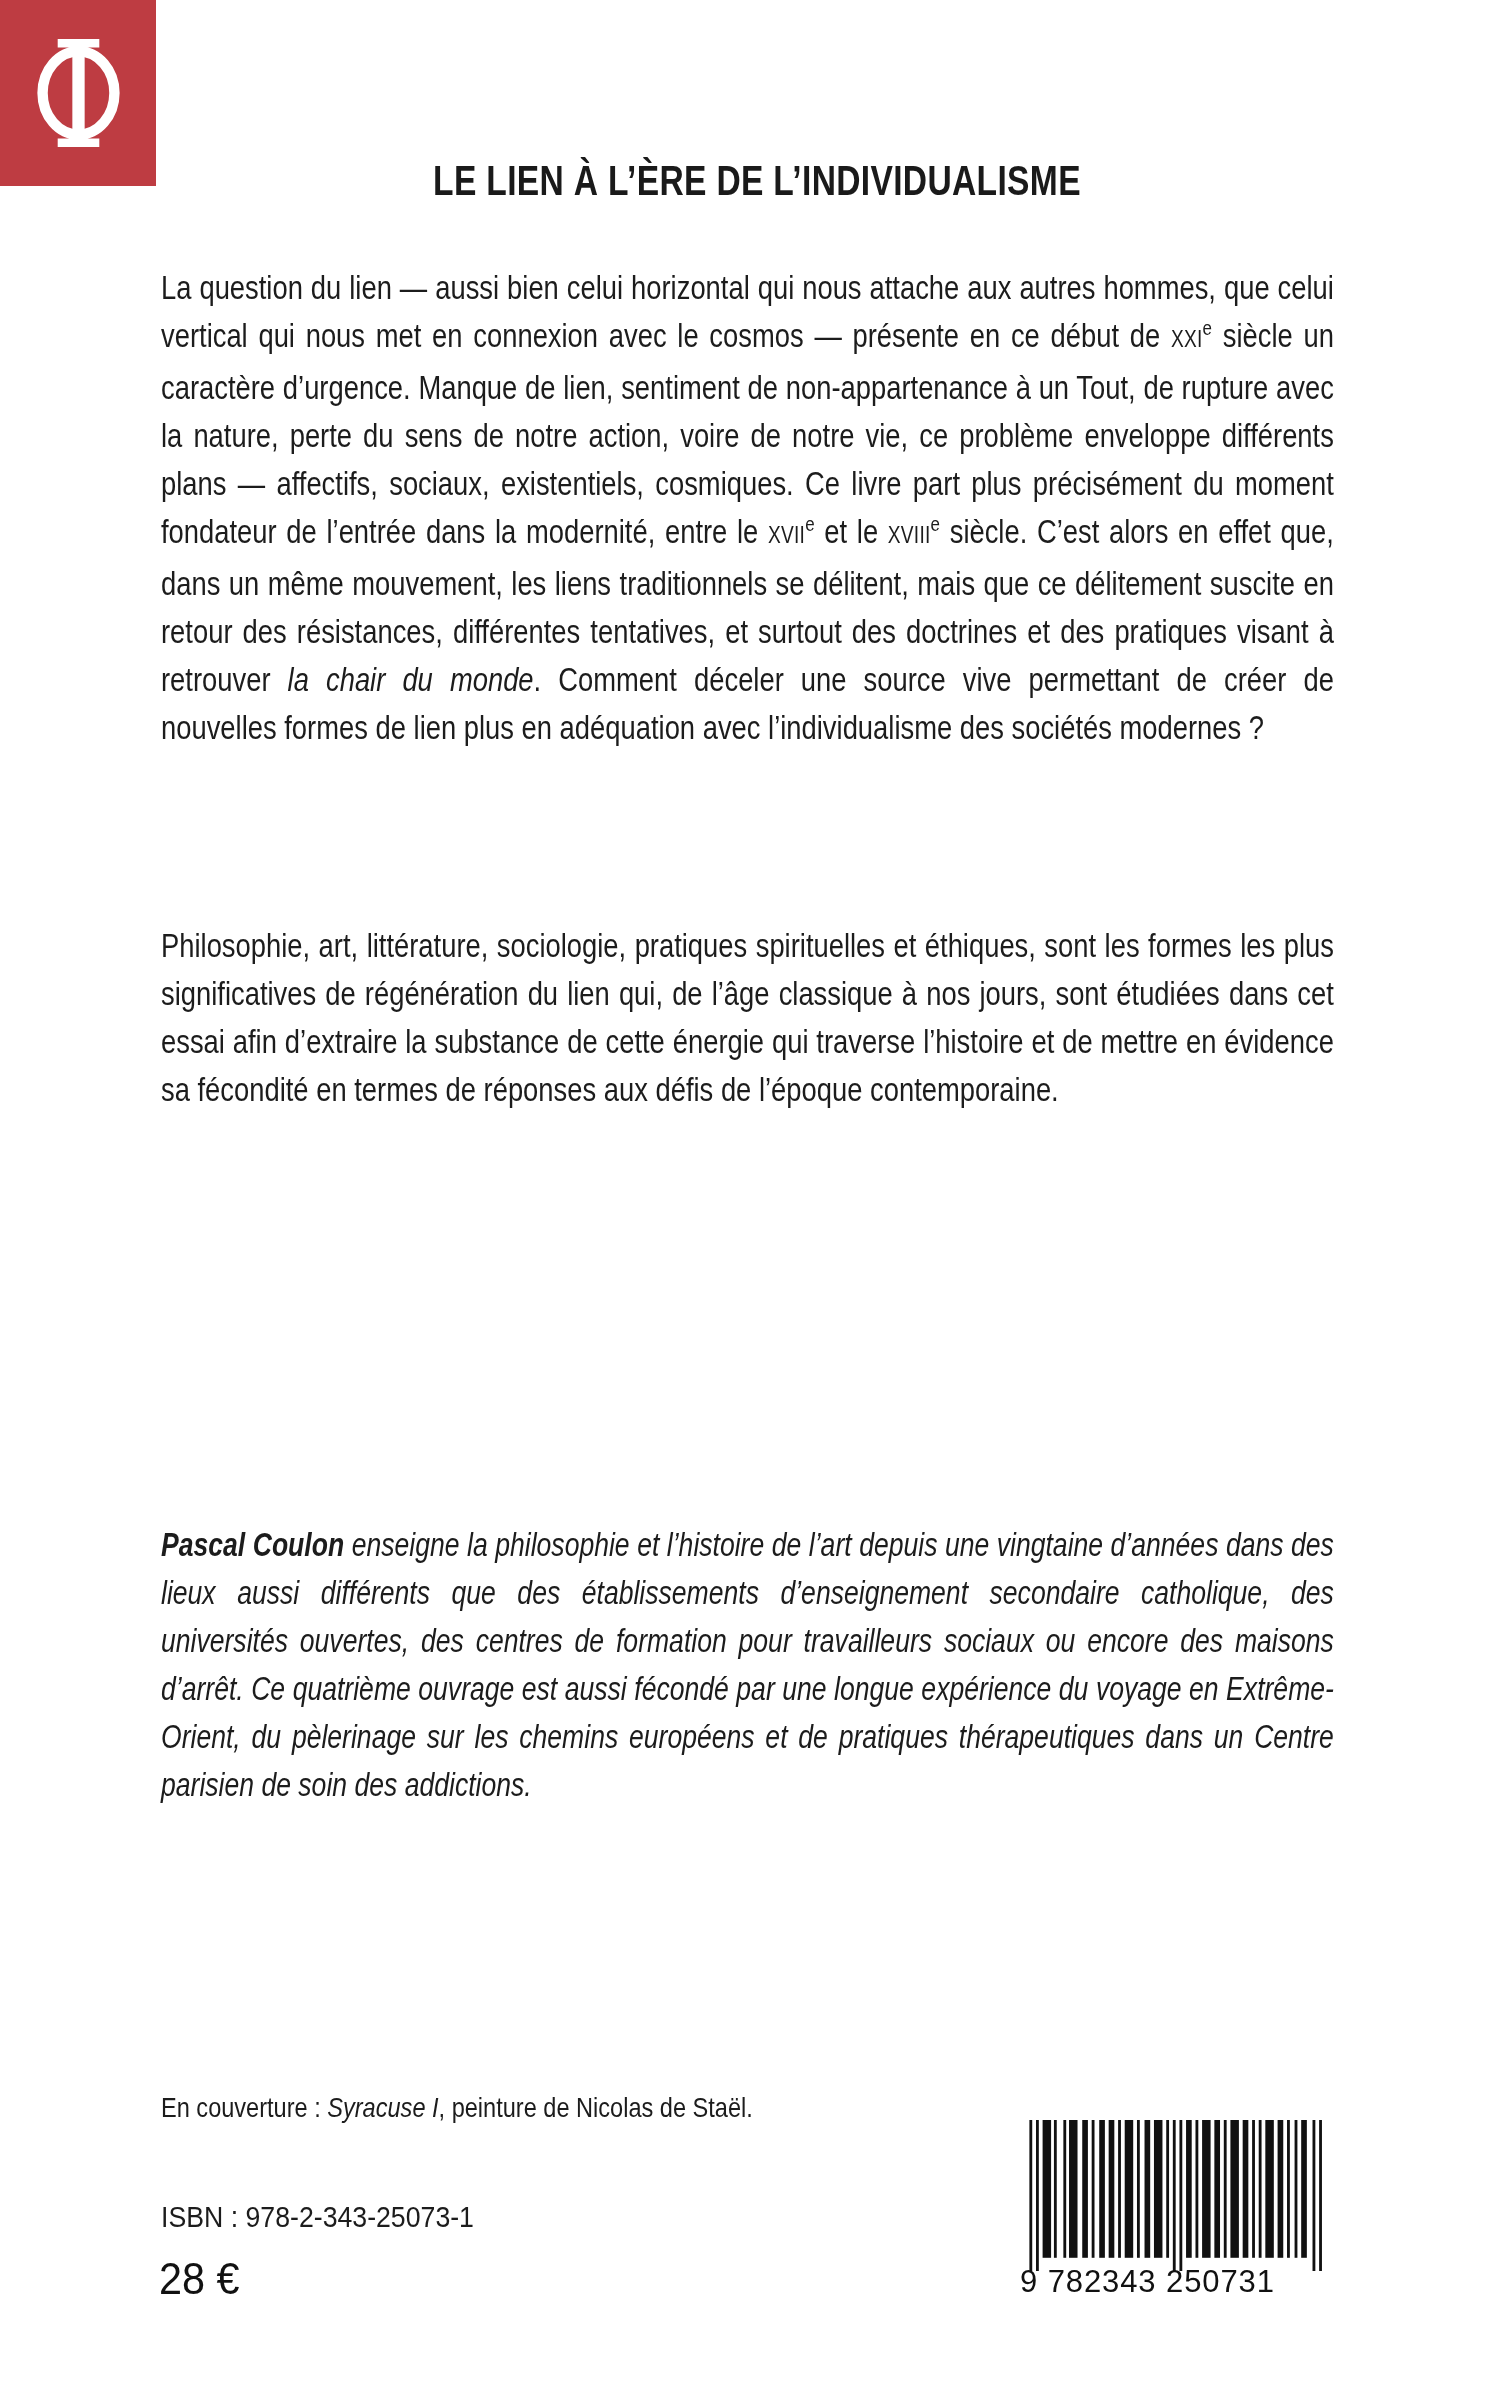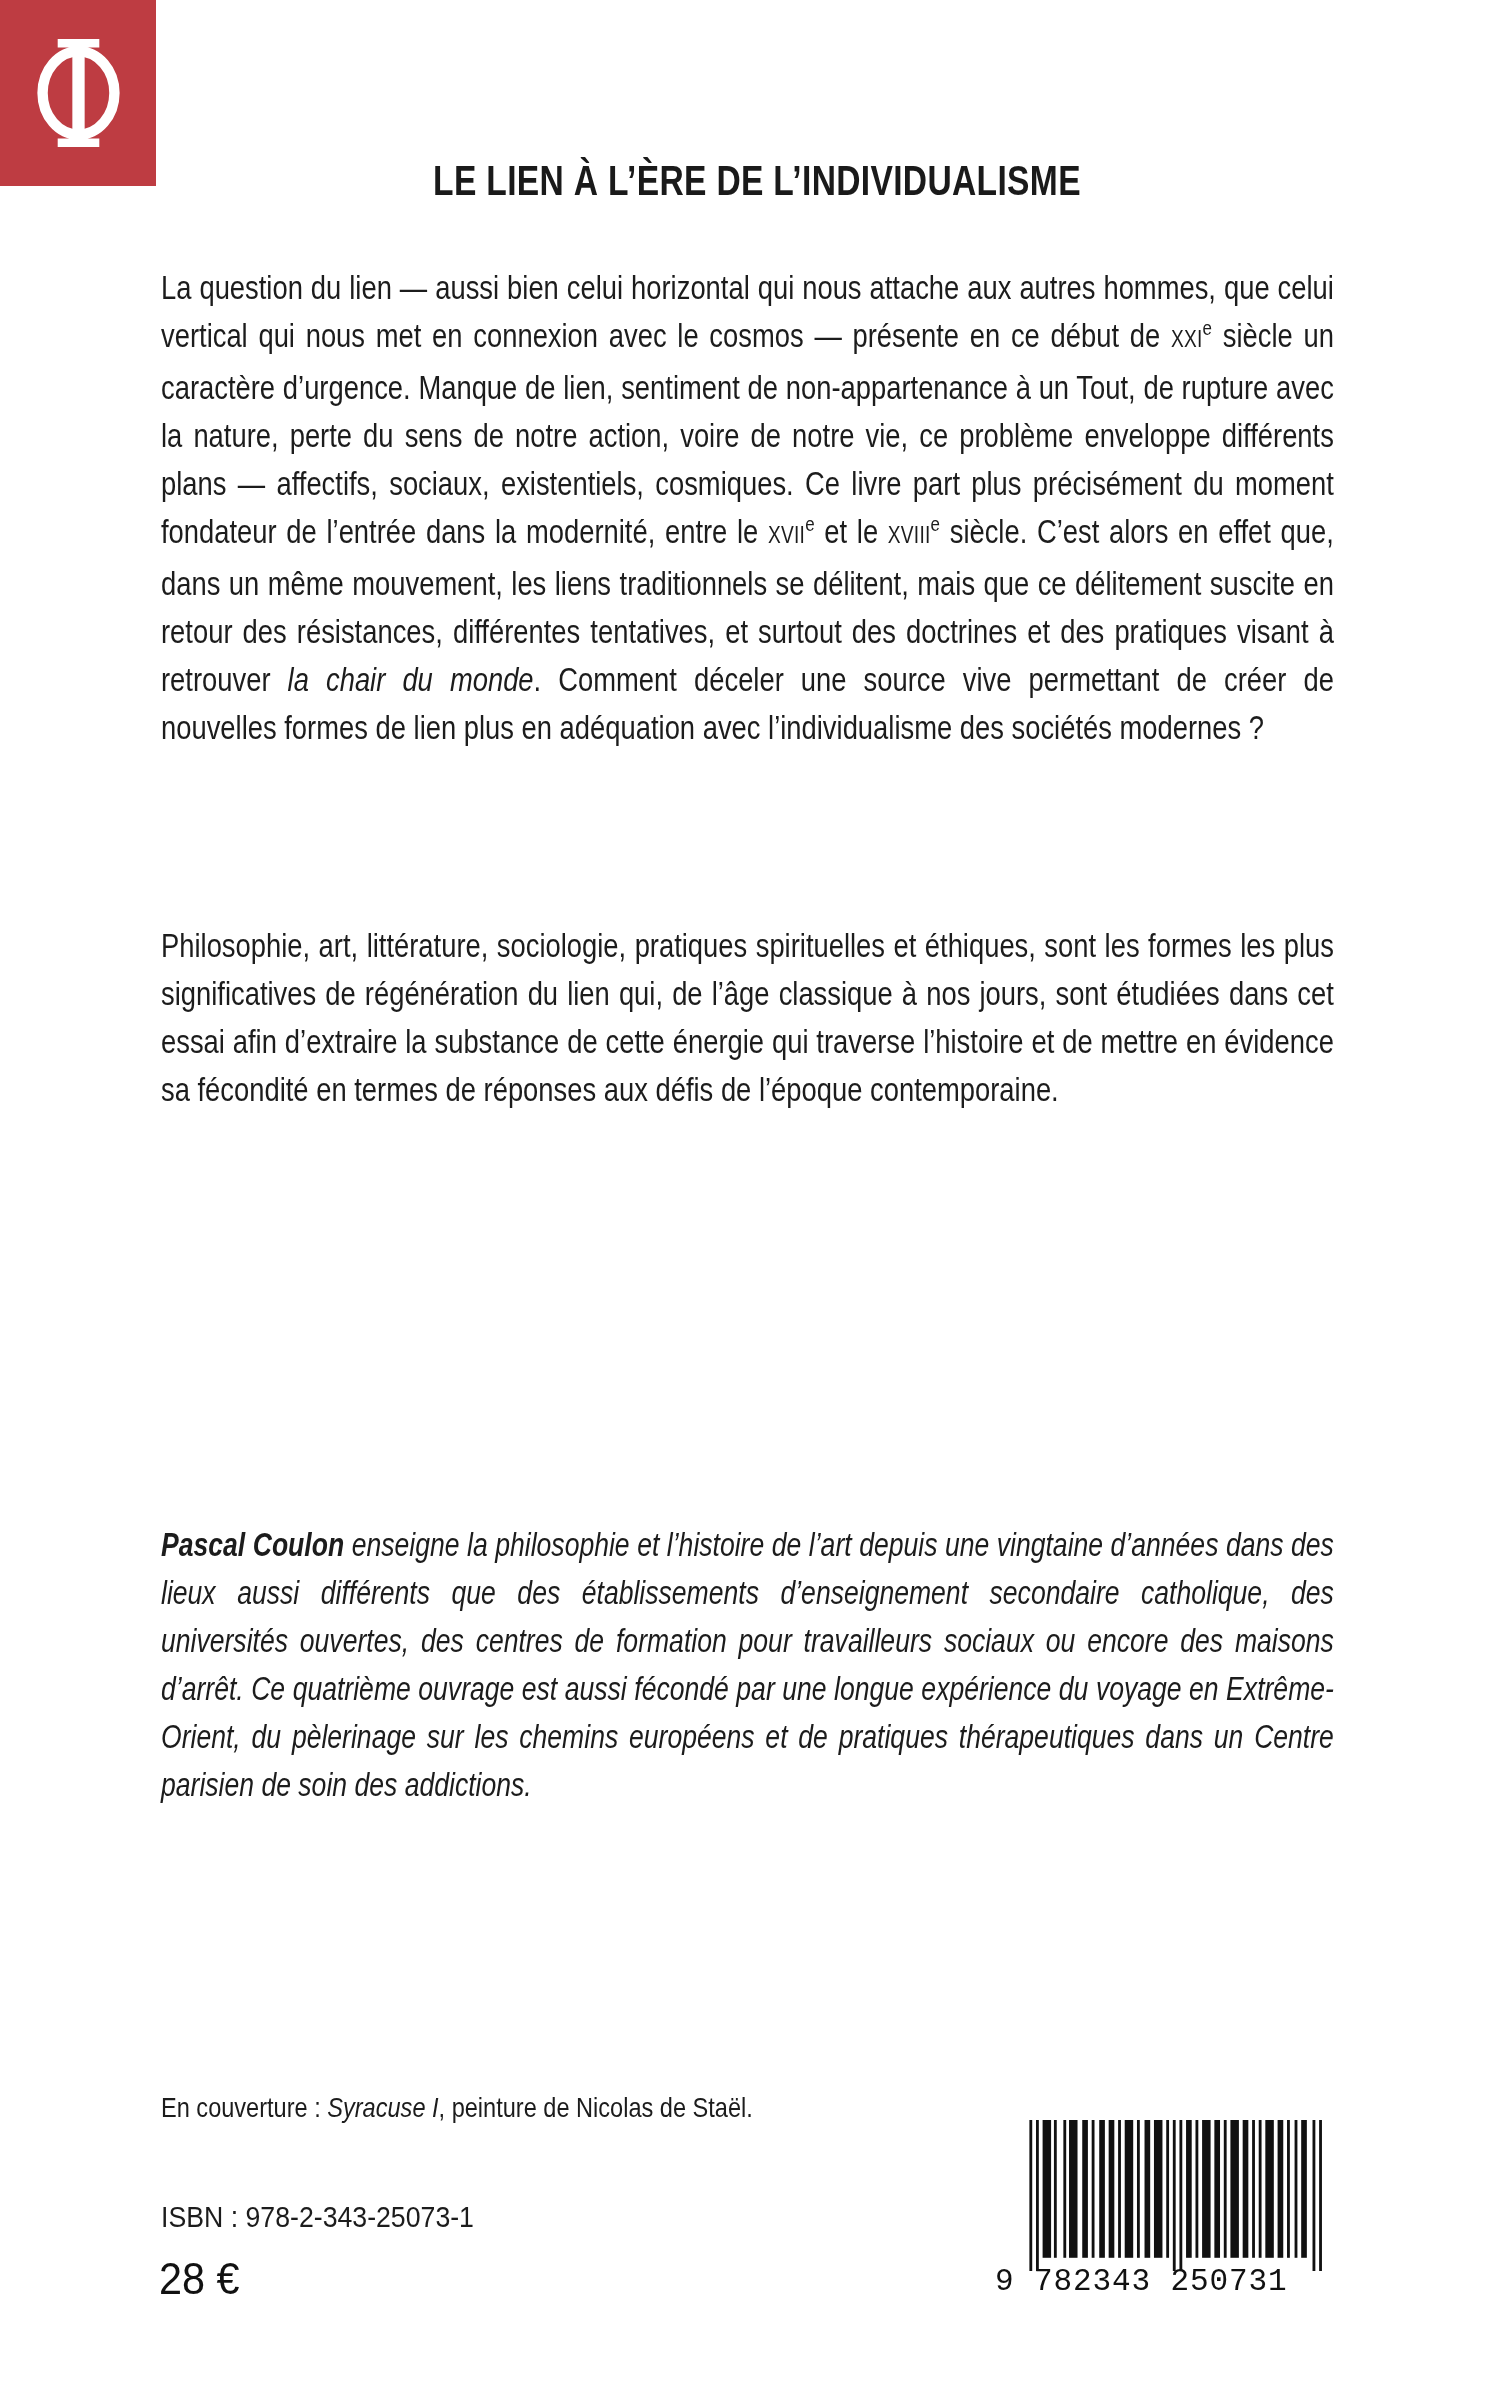--- a/index.html
+++ b/index.html
@@ -162,24 +162,24 @@
   #barcode {
     position: absolute;
     left: 1027px;
     top: 2120px;
     width: 303px;
     height: 151px;
   }
   #barcode svg { display: block; }
   #barcode-digits {
     position: absolute;
-    left: 995px;
+    left: 1020px;
     top: 2264px;
     width: 317px;
-    font-family: Liberation Mono, monospace;
+    font-family: Liberation Sans, sans-serif;
     font-size: 31px;
     letter-spacing: 0.9px;
     color: #111;
     white-space: nowrap;
   }
 </style>
 </head>
 <body>
 
 <div id="logo-block">

